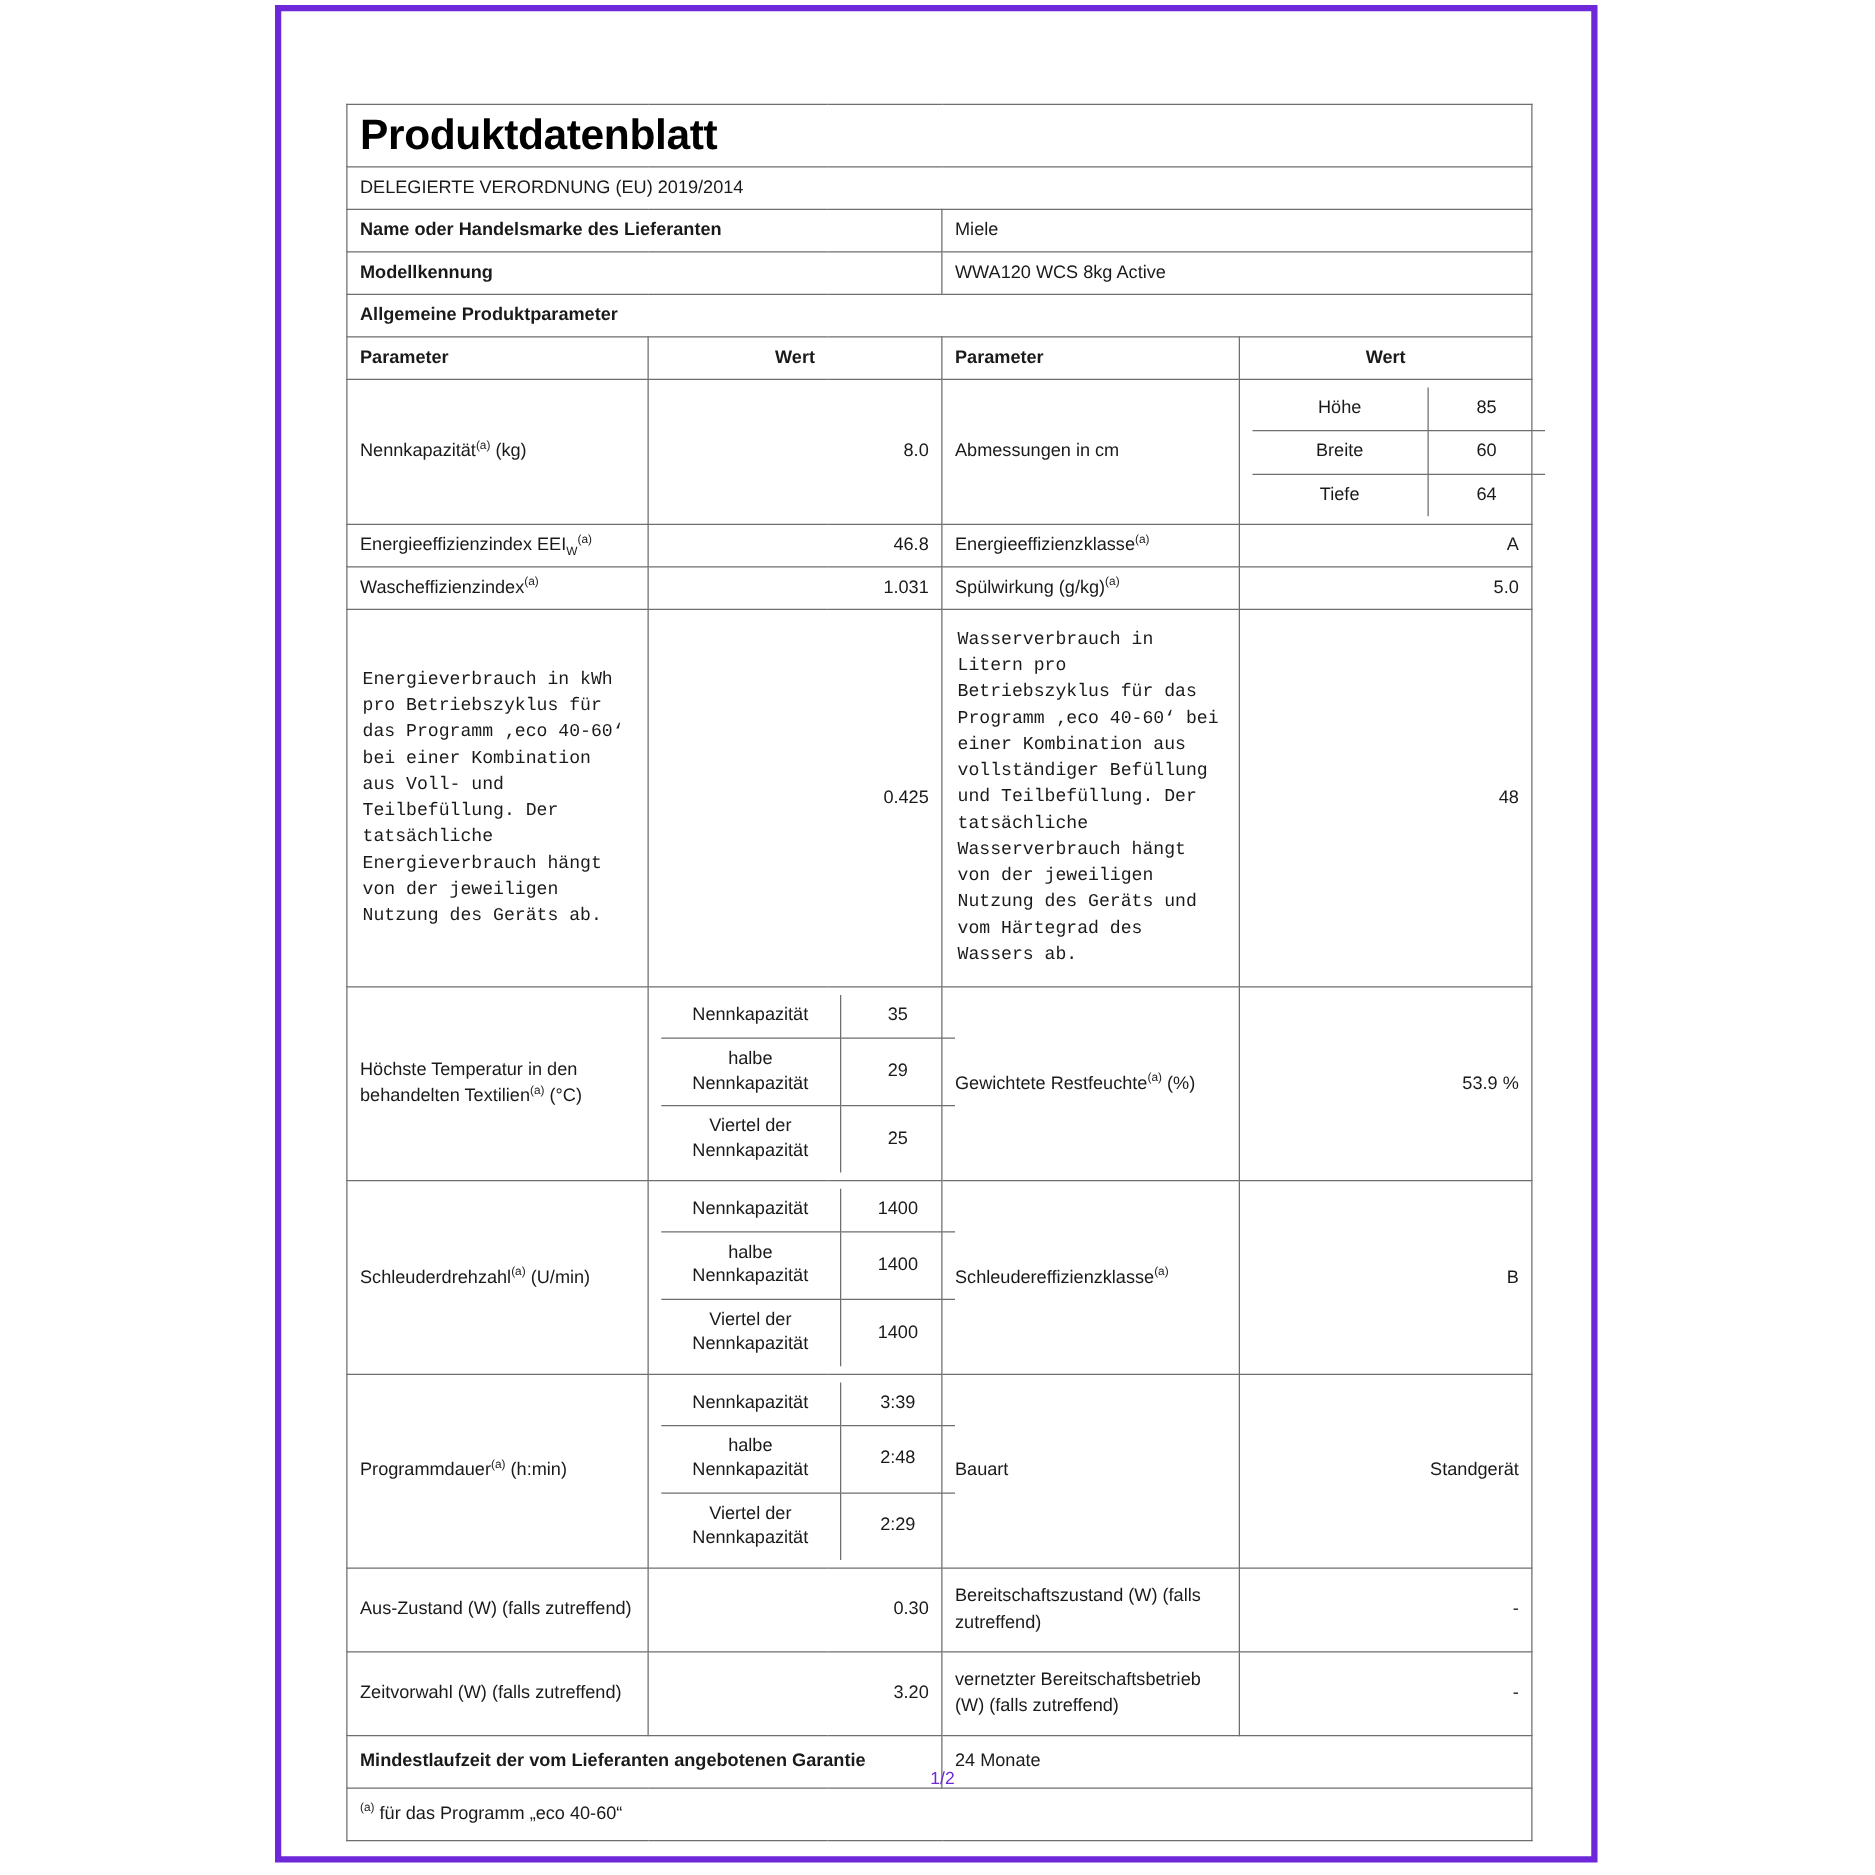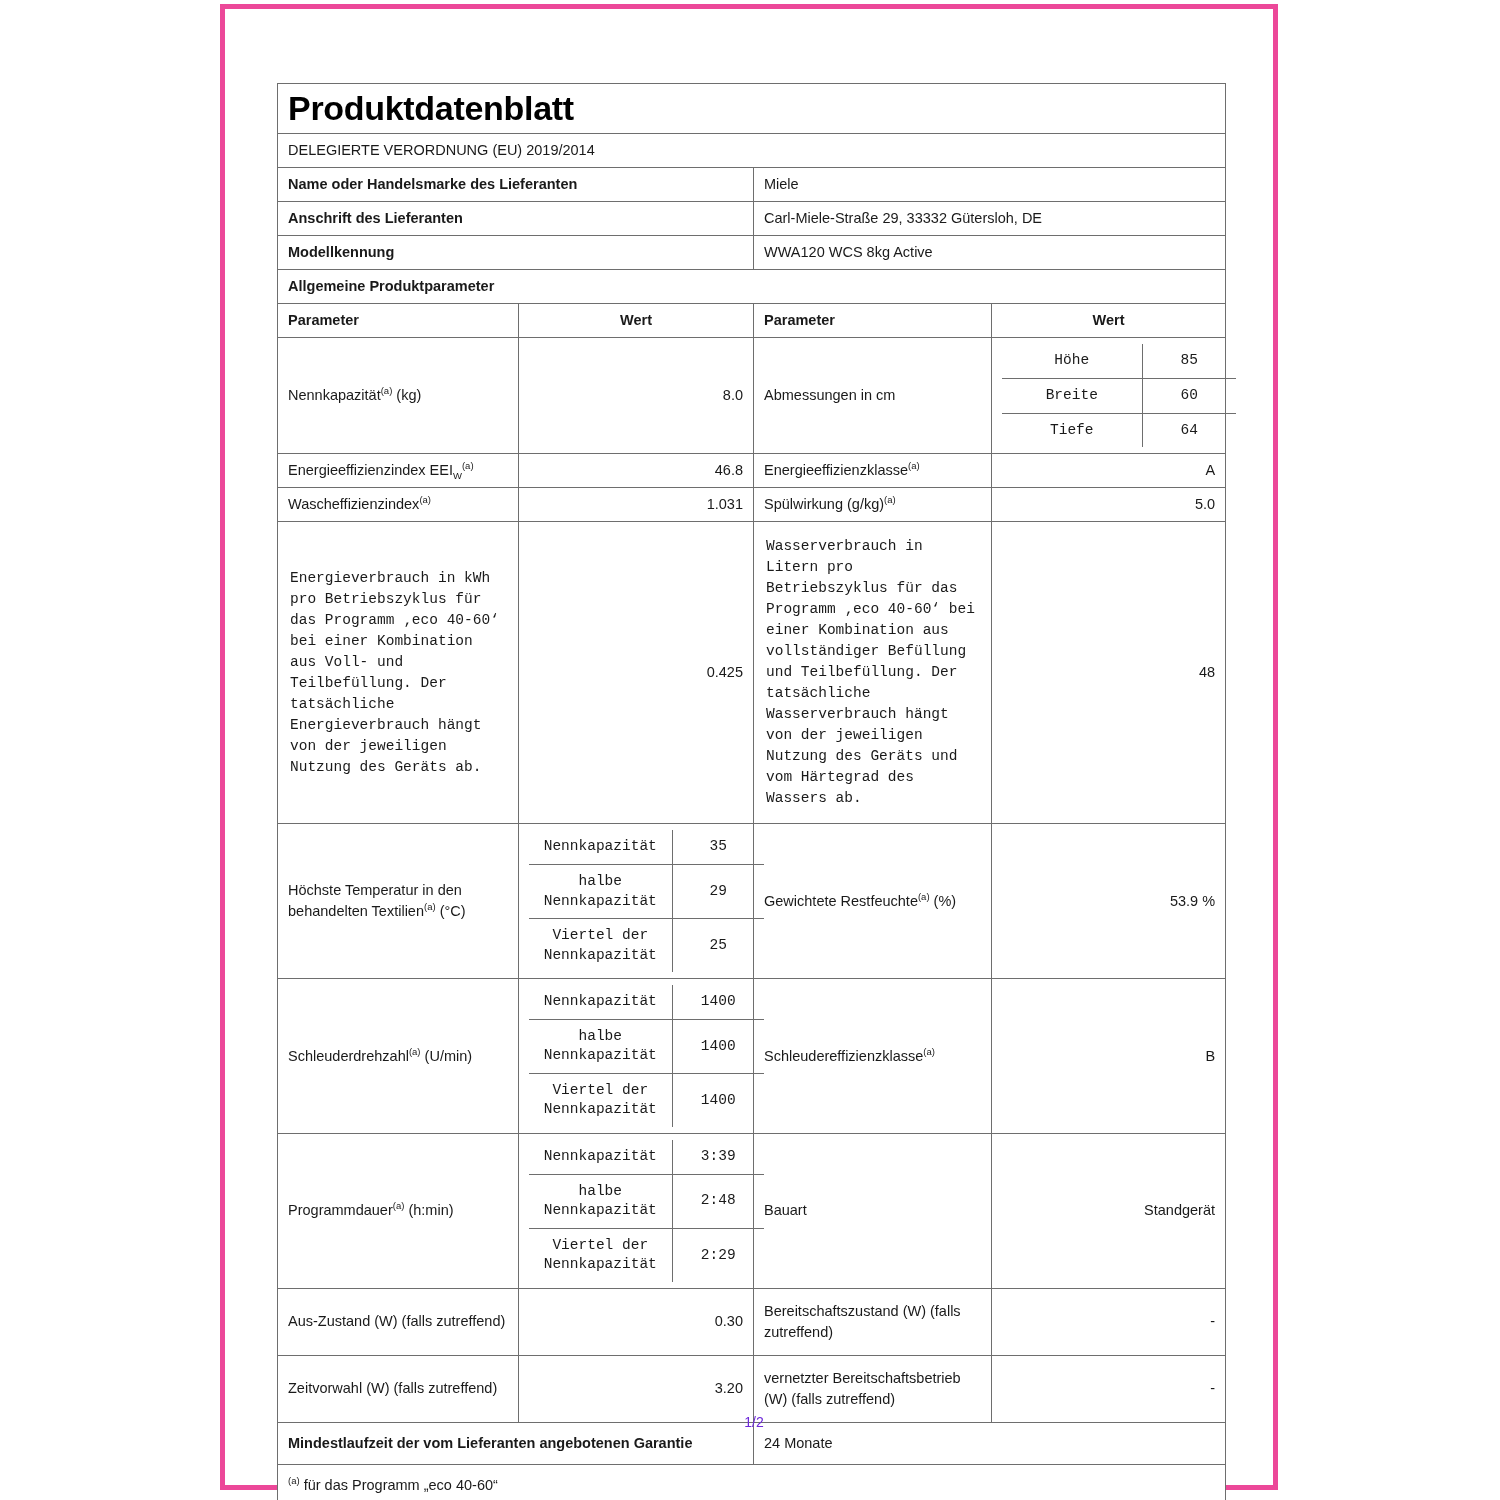--- a/index.html
+++ b/index.html
@@ -14,21 +14,21 @@
     color: #1a1a1a;
     overflow: hidden;
   }
 
   .page-frame {
     position: absolute;
     left: 220px;
     top: 4px;
     width: 1058px;
     height: 1486px;
-    border: 5px solid #ec4899;
+    border: 5px solid #6d28d9;
     background: #ffffff;
     box-sizing: border-box;
   }
 
   .sheet {
     position: absolute;
     left: 52px;
     top: 74px;
     width: 948px;
     background: #ffffff;
@@ -105,21 +105,20 @@
     border: 1px solid #6e6e6e;
     font-size: 14.5px;
     padding: 7px 8px;
     text-align: center;
     vertical-align: middle;
     line-height: 1.35;
   }
   td.nopad {
     padding: 0;
     border: none;
-    font-family: Liberation Mono, monospace;
   }
 
   .tall { line-height: 1.6; font-family: Liberation Mono, monospace; }
 
   .footer-page {
     position: absolute;
     left: 0;
     top: 1405px;
     width: 1058px;
     text-align: center;
@@ -152,24 +151,20 @@
 
       <tr>
         <td class="regulation-cell" colspan="6">DELEGIERTE VERORDNUNG (EU) 2019/2014</td>
       </tr>
 
       <tr>
         <td class="hdr" colspan="3">Name oder Handelsmarke des Lieferanten</td>
         <td colspan="3">Miele</td>
       </tr>
 
-      <tr>
-        <td class="hdr" colspan="3">Anschrift des Lieferanten</td>
-        <td colspan="3">Carl-Miele-Straße 29, 33332 Gütersloh, DE</td>
-      </tr>
 
       <tr>
         <td class="hdr" colspan="3">Modellkennung</td>
         <td colspan="3">WWA120 WCS 8kg Active</td>
       </tr>
 
       <tr>
         <td class="section-hdr" colspan="6">Allgemeine Produktparameter</td>
       </tr>
 

